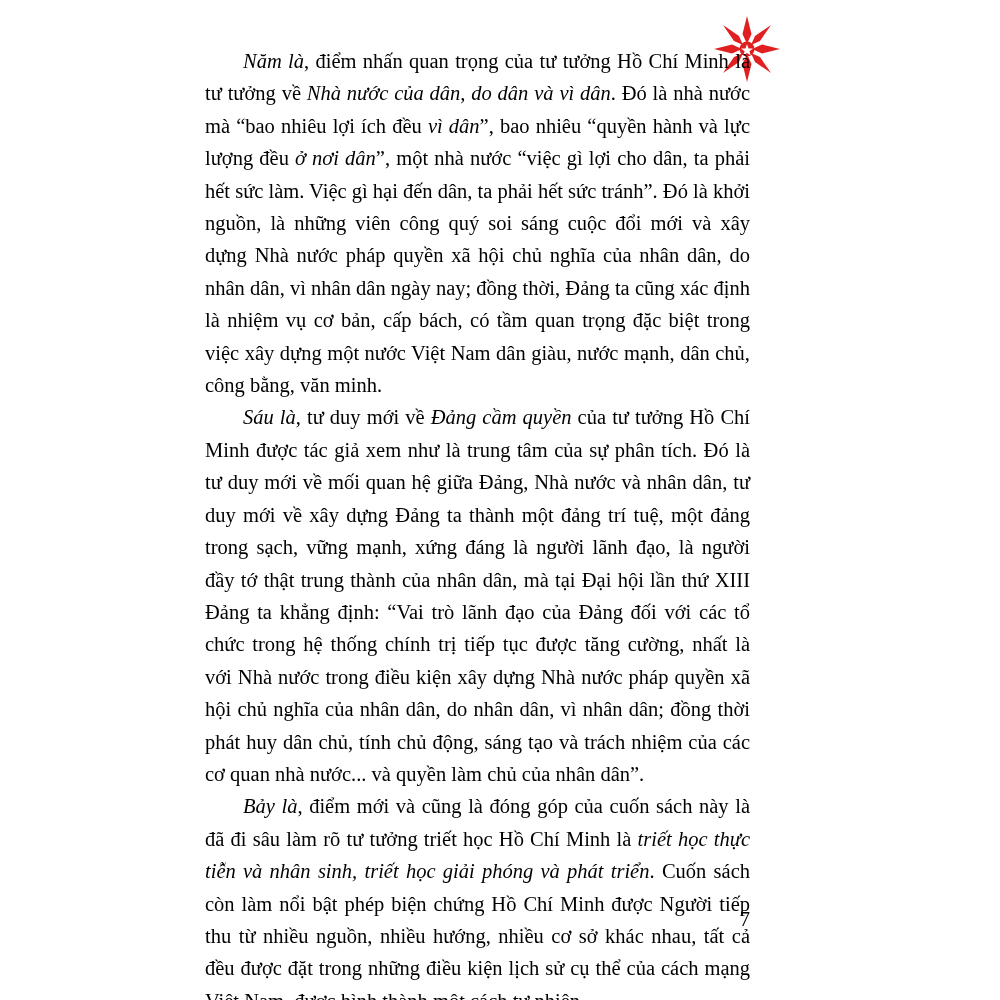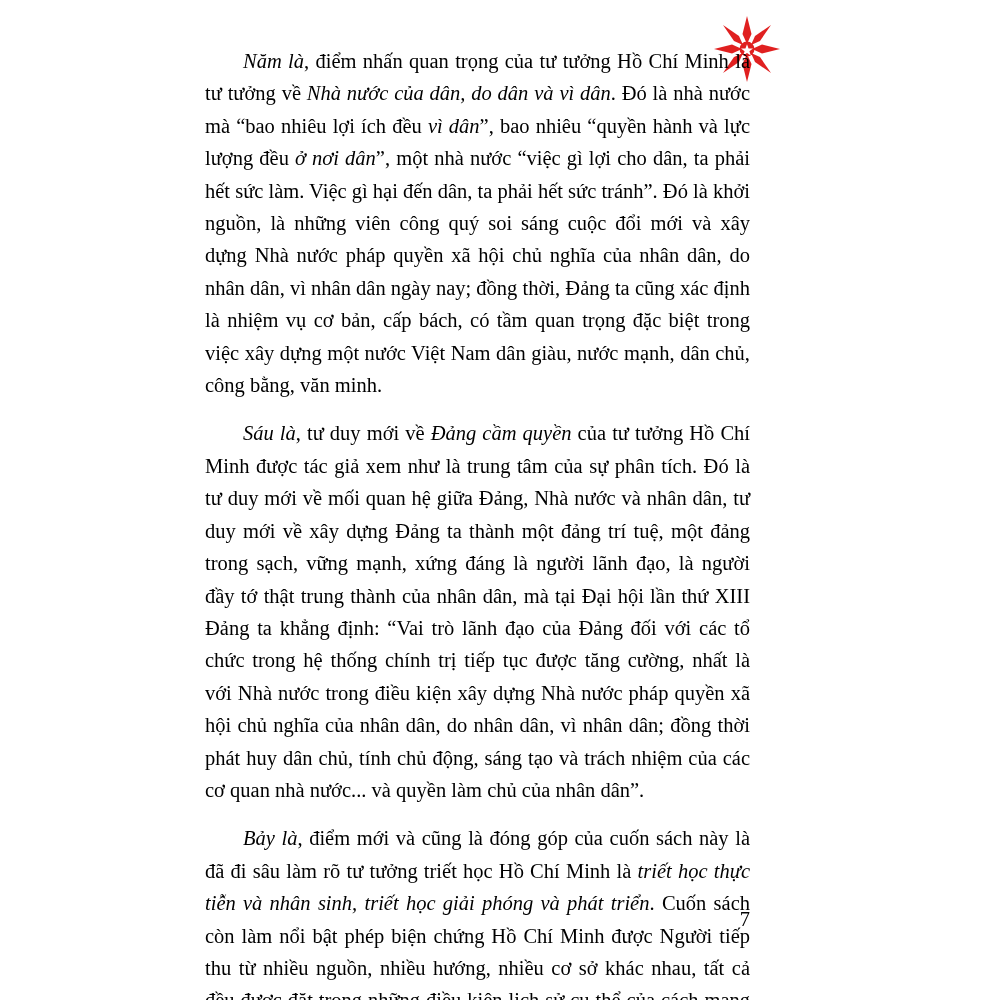--- a/index.html
+++ b/index.html
@@ -40,21 +40,21 @@
     text-align: justify;
     text-justify: inter-word;
   }
 
   .para {
     margin: 0;
     text-indent: 38px;
   }
 
   .para + .para {
-    margin-top: 16px;
+    margin-top: 0;
   }
 
   em.it {
     font-style: italic;
   }
 
   .folio {
     position: absolute;
     left: 205px;
     width: 545px;

